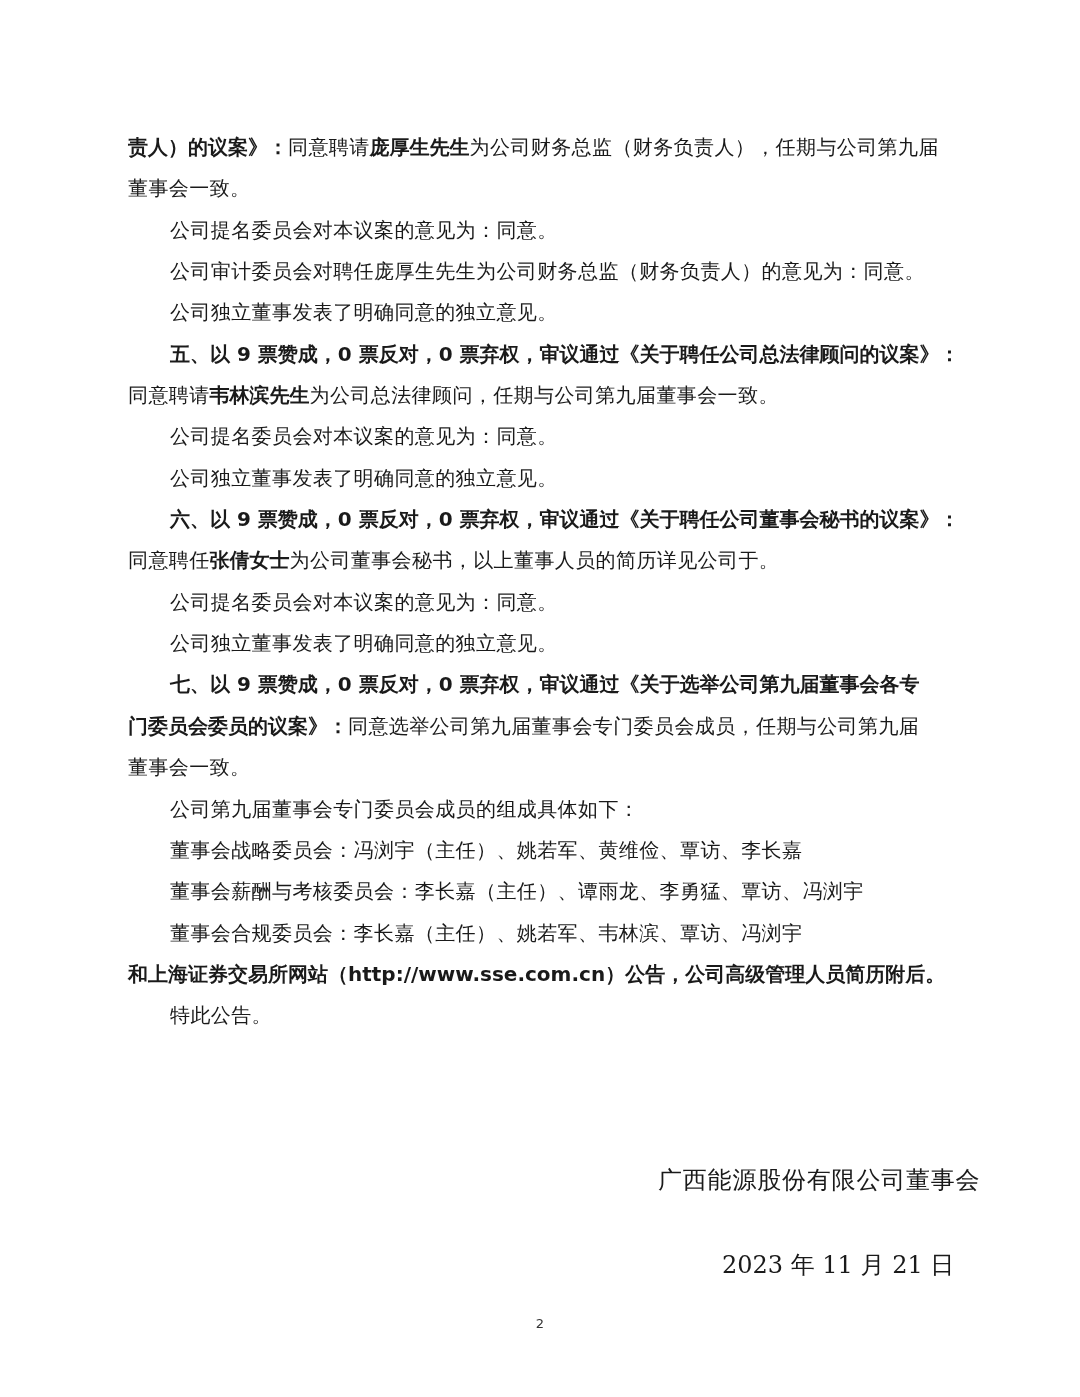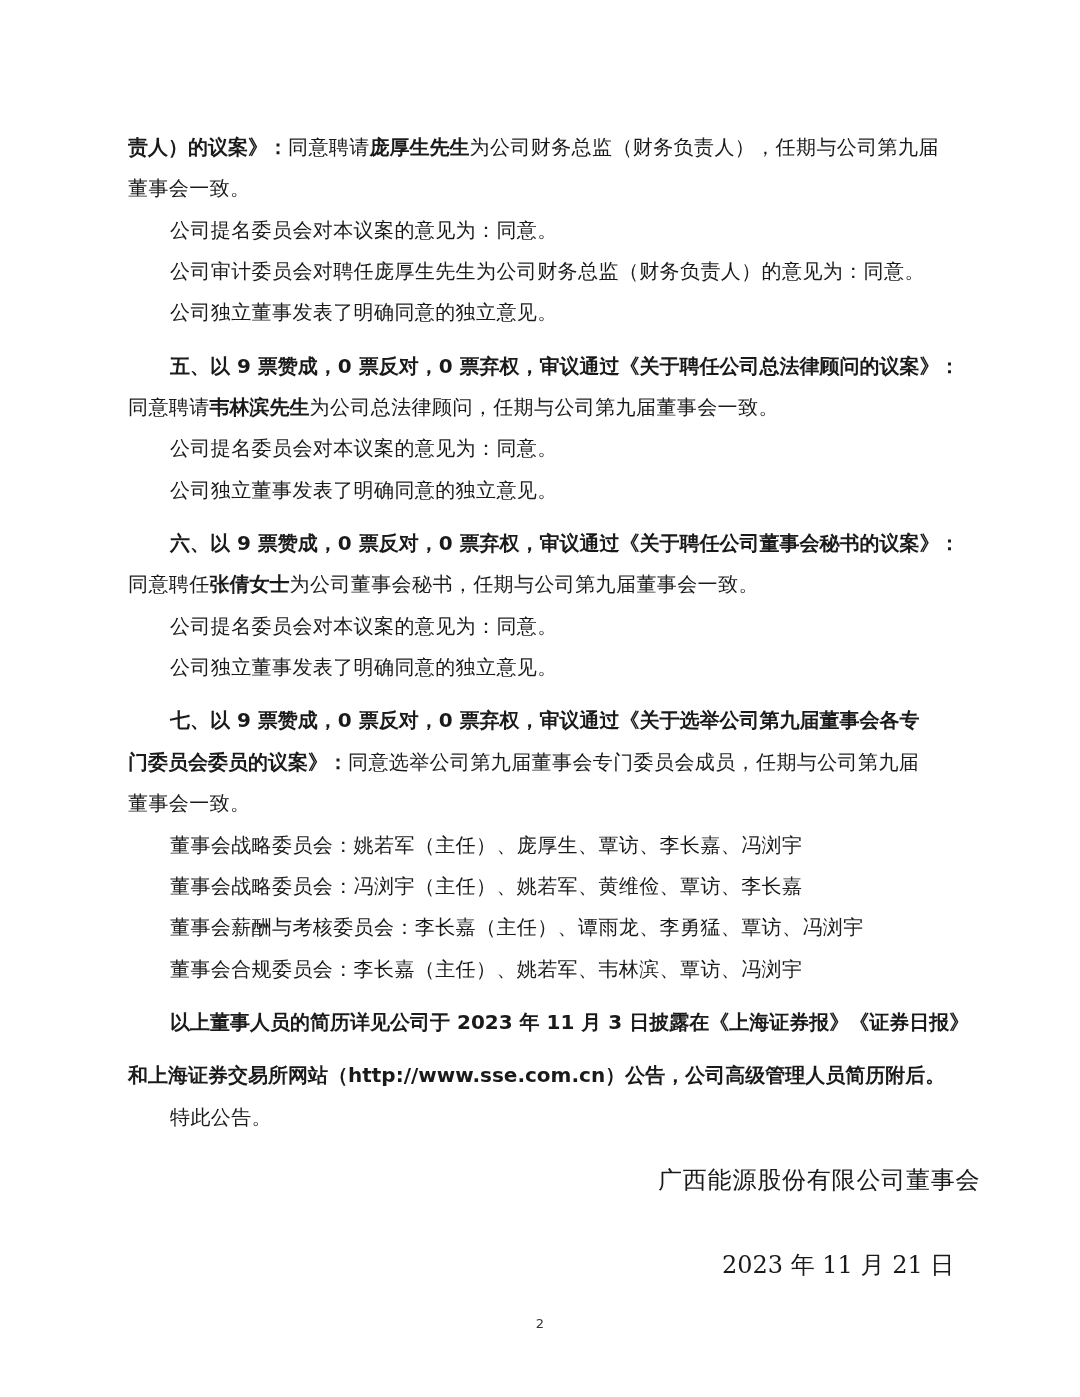--- a/index.html
+++ b/index.html
@@ -22,21 +22,21 @@
     width: 826px;
   }
   .line {
     font-size: 20px;
     line-height: 41.35px;
     height: 41.35px;
     white-space: nowrap;
     letter-spacing: 0.4px;
   }
   .indent { padding-left: 42px; }
-  .b { font-weight: bold; font-family: "DejaVu Sans", "Liberation Sans", sans-serif; letter-spacing: 0; margin-top: 12px; }
+  .b { font-weight: bold; font-family: "DejaVu Sans", "Liberation Sans", sans-serif; letter-spacing: 0; }
   .right-block {
     position: absolute;
     font-size: 24px;
     line-height: 41.35px;
     white-space: nowrap;
   }
   .signer {
     left: 658px;
     top: 1160px;
     letter-spacing: 0.8px;
@@ -71,36 +71,35 @@
 
   <div class="line indent b">五、以 9 票赞成，0 票反对，0 票弃权，审议通过《关于聘任公司总法律顾问的议案》：</div>
   <div class="line">
     <span>同意聘请</span><span class="b">韦林滨先生</span><span>为公司总法律顾问，任期与公司第九届董事会一致。</span>
   </div>
   <div class="line indent">公司提名委员会对本议案的意见为：同意。</div>
   <div class="line indent">公司独立董事发表了明确同意的独立意见。</div>
 
   <div class="line indent b">六、以 9 票赞成，0 票反对，0 票弃权，审议通过《关于聘任公司董事会秘书的议案》：</div>
   <div class="line">
-    <span>同意聘任</span><span class="b">张倩女士</span><span>为公司董事会秘书，任期与公司第九届董事会一致。</span>
+    <span>同意聘任</span><span class="b">张倩女士</span><span>为公司董事会秘书，以上董事人员的简历详见公司于。</span>
   </div>
   <div class="line indent">公司提名委员会对本议案的意见为：同意。</div>
   <div class="line indent">公司独立董事发表了明确同意的独立意见。</div>
 
   <div class="line indent b">七、以 9 票赞成，0 票反对，0 票弃权，审议通过《关于选举公司第九届董事会各专</div>
   <div class="line">
     <span class="b">门委员会委员的议案》：</span><span>同意选举公司第九届董事会专门委员会成员，任期与公司第九届</span>
   </div>
   <div class="line">董事会一致。</div>
-  <div class="line indent">董事会战略委员会：姚若军（主任）、庞厚生、覃访、李长嘉、冯浏宇</div>
+  <div class="line indent">公司第九届董事会专门委员会成员的组成具体如下：</div>
   <div class="line indent">董事会战略委员会：冯浏宇（主任）、姚若军、黄维俭、覃访、李长嘉</div>
   <div class="line indent">董事会薪酬与考核委员会：李长嘉（主任）、谭雨龙、李勇猛、覃访、冯浏宇</div>
   <div class="line indent">董事会合规委员会：李长嘉（主任）、姚若军、韦林滨、覃访、冯浏宇</div>
 
-  <div class="line indent b">以上董事人员的简历详见公司于 2023 年 11 月 3 日披露在《上海证券报》《证券日报》</div>
   <div class="line b">和上海证券交易所网站（http://www.sse.com.cn）公告，公司高级管理人员简历附后。</div>
   <div class="line indent">特此公告。</div>
 </div>
 
 <div class="right-block signer">广西能源股份有限公司董事会</div>
 <div class="right-block date">2023 年 11 月 21 日</div>
 
 <div class="page-number">2</div>
 
 </body></html>

